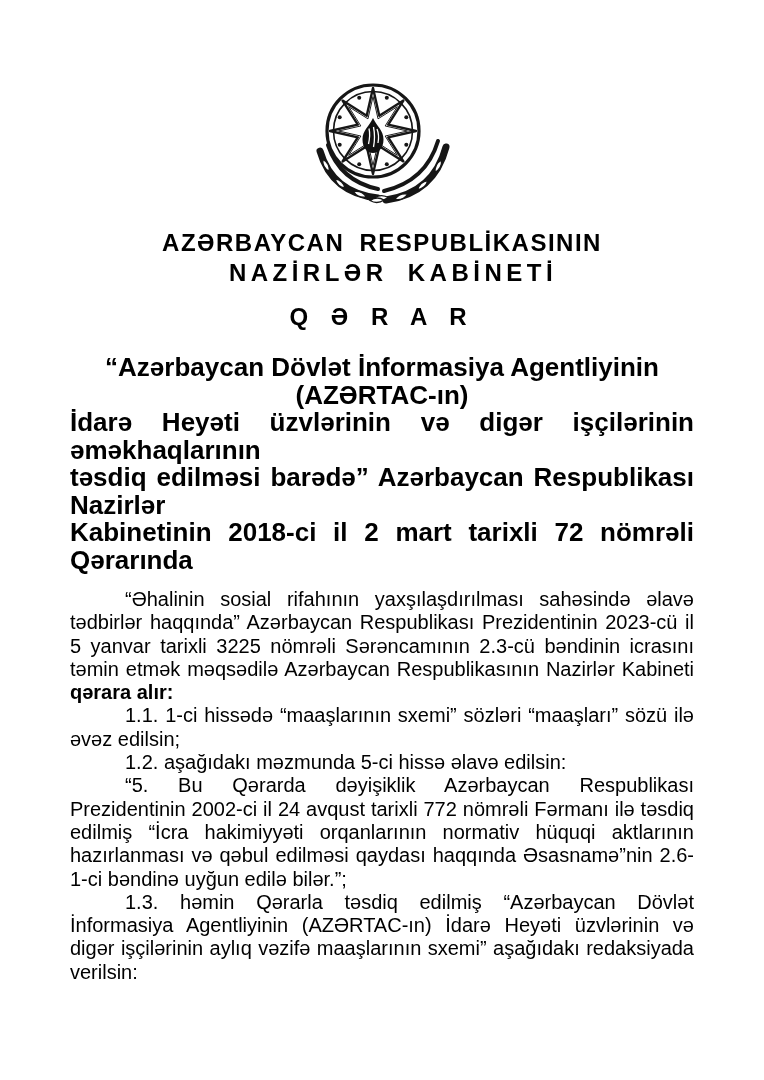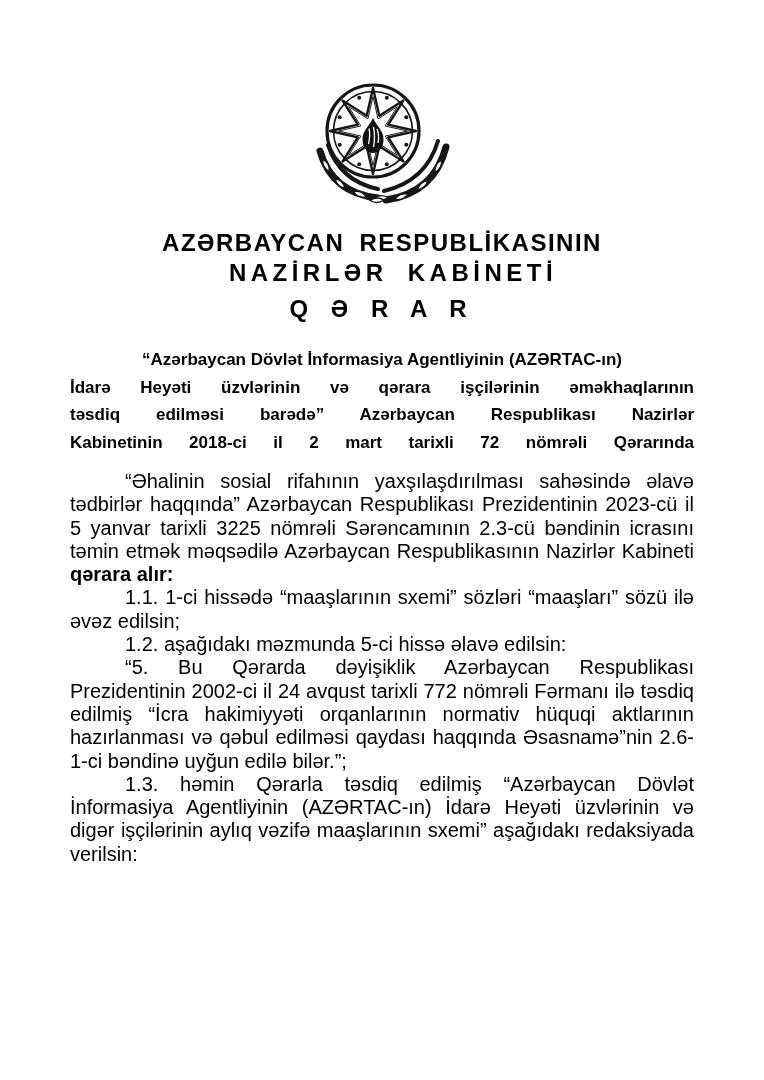--- a/index.html
+++ b/index.html
@@ -26,28 +26,28 @@
     font-size: 24px;
     line-height: 30px;
     white-space: nowrap;
   }
   .org-line-1 { letter-spacing: 1.5px; word-spacing: 7px; }
   .org-line-2 { letter-spacing: 4.5px; word-spacing: 9px; margin-left: 22px; }
   .doc-type {
     font-weight: bold;
     font-size: 24px;
     line-height: 30px;
-    margin-top: 6px;
+    margin-top: 14px;
     letter-spacing: 8px;
     white-space: nowrap;
   }
   .subject {
     margin: 22px 62px 1px 62px;
     font-weight: bold;
-    font-size: 17px;
+    font-size: 26px;
     line-height: 27.5px;
   }
   .subject-line { text-align: justify; text-align-last: justify; }
   .subject-line.centered { text-align: center; text-align-last: center; }
   .body-text {
     margin: 14px 62px 0 62px;
     font-size: 20px;
     line-height: 23.3px;
   }
   .body-text p {
@@ -118,21 +118,21 @@
   </svg>
 
   <div class="title-block">
     <div class="org-line org-line-1">AZƏRBAYCAN RESPUBLİKASININ</div>
     <div class="org-line org-line-2">NAZİRLƏR KABİNETİ</div>
     <div class="doc-type">Q Ə R A R</div>
   </div>
 
   <div class="subject">
     <div class="subject-line centered">“Azərbaycan Dövlət İnformasiya Agentliyinin (AZƏRTAC-ın)</div>
-    <div class="subject-line">İdarə Heyəti üzvlərinin və qərara işçilərinin əməkhaqlarının</div>
+    <div class="subject-line">İdarə Heyəti üzvlərinin və digər işçilərinin əməkhaqlarının</div>
     <div class="subject-line">təsdiq edilməsi barədə” Azərbaycan Respublikası Nazirlər</div>
     <div class="subject-line">Kabinetinin 2018-ci il 2 mart tarixli 72 nömrəli Qərarında</div>
   </div>
 
   <div class="body-text">
     <p><span>“Əhalinin sosial rifahının yaxşılaşdırılması sahəsində əlavə tədbirlər haqqında” Azərbaycan Respublikası Prezidentinin 2023-cü il 5 yanvar tarixli 3225 nömrəli Sərəncamının 2.3-cü bəndinin icrasını təmin etmək məqsədilə Azərbaycan Respublikasının Nazirlər Kabineti </span><b>qərara alır:</b></p>
     <p>1.1. 1-ci hissədə “maaşlarının sxemi” sözləri “maaşları” sözü ilə əvəz edilsin;</p>
     <p>1.2. aşağıdakı məzmunda 5-ci hissə əlavə edilsin:</p>
     <p>“5. Bu Qərarda dəyişiklik Azərbaycan Respublikası Prezidentinin 2002-ci il 24 avqust tarixli 772 nömrəli Fərmanı ilə təsdiq edilmiş “İcra hakimiyyəti orqanlarının normativ hüquqi aktlarının hazırlanması və qəbul edilməsi qaydası haqqında Əsasnamə”nin 2.6-1-ci bəndinə uyğun edilə bilər.”;</p>
     <p>1.3. həmin Qərarla təsdiq edilmiş “Azərbaycan Dövlət İnformasiya Agentliyinin (AZƏRTAC-ın) İdarə Heyəti üzvlərinin və digər işçilərinin aylıq vəzifə maaşlarının sxemi” aşağıdakı redaksiyada verilsin:</p>

